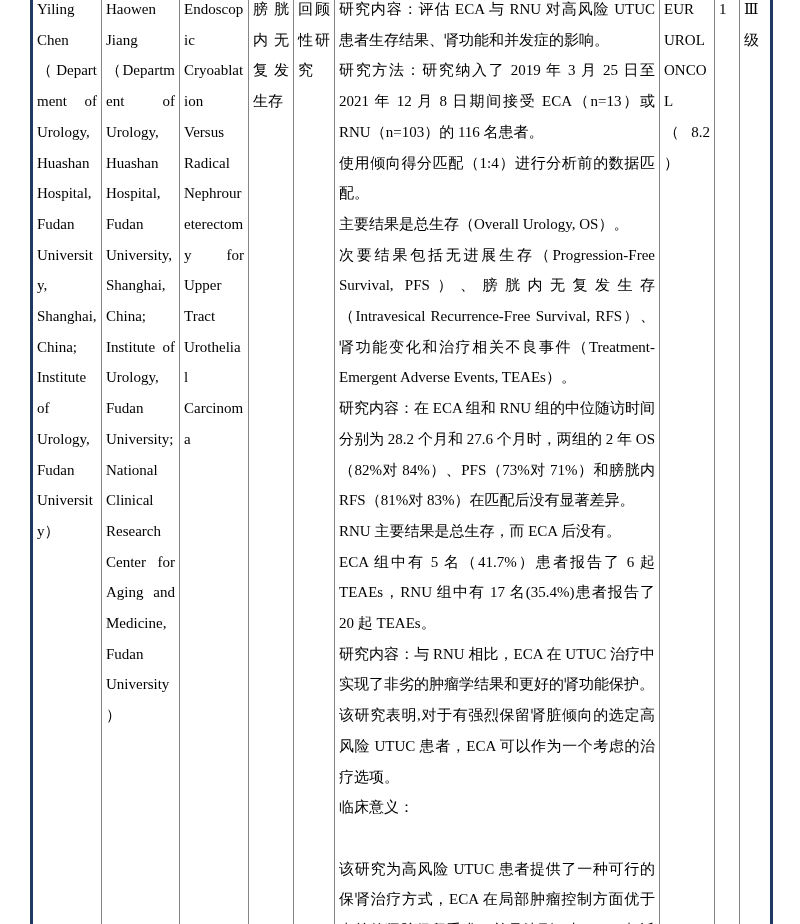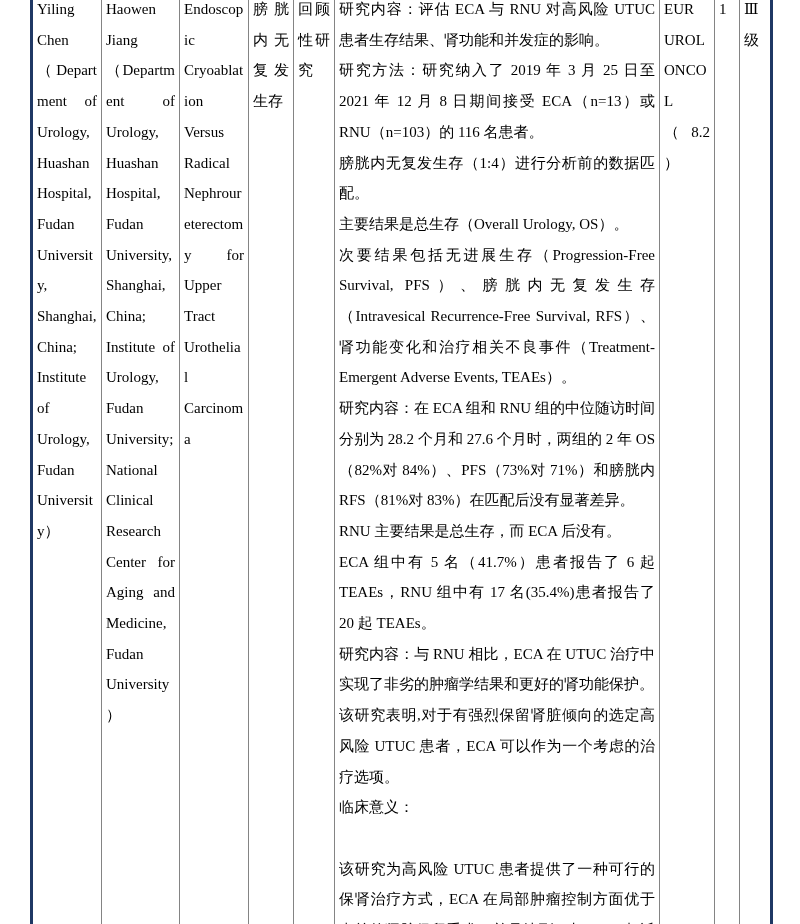--- a/index.html
+++ b/index.html
@@ -69,21 +69,21 @@
       <td class="cjk-narrow">
         <span>膀胱内无复发生存</span>
       </td>
       <td class="cjk-narrow">
         <span>回顾性研究</span>
       </td>
       <td>
         <div>
               <p><b>研究内容：</b>评估 ECA 与 RNU 对高风险 UTUC 患者生存结果、肾功能和并发症的影响。</p>
               <p><b>研究方法：</b>研究纳入了 2019 年 3 月 25 日至 2021 年 12 月 8 日期间接受 ECA（n=13）或 RNU（n=103）的 116 名患者。</p>
-              <p>膀胱内无复发生存（1:4）进行分析前的数据匹配。</p>
+              <p>使用倾向得分匹配（1:4）进行分析前的数据匹配。</p>
               <p>主要结果是总生存（Overall Urology, OS）。</p>
               <p>次要结果包括无进展生存（Progression-Free Survival, PFS）、膀胱内无复发生存（Intravesical Recurrence-Free Survival, RFS）、肾功能变化和治疗相关不良事件（Treatment-Emergent Adverse Events, TEAEs）。</p>
               <p><b>研究内容：</b>在 ECA 组和 RNU 组的中位随访时间分别为 28.2 个月和 27.6 个月时，两组的 2 年 OS（82%对 84%）、PFS（73%对 71%）和膀胱内 RFS（81%对 83%）在匹配后没有显著差异。</p>
               <p>RNU 主要结果是总生存，而 ECA 后没有。</p>
               <p>ECA 组中有 5 名（41.7%）患者报告了 6 起 TEAEs，RNU 组中有 17 名(35.4%)患者报告了 20 起 TEAEs。</p>
               <p><b>研究内容：</b>与 RNU 相比，ECA 在 UTUC 治疗中实现了非劣的肿瘤学结果和更好的肾功能保护。</p>
               <p>该研究表明,对于有强烈保留肾脏倾向的选定高风险 UTUC 患者，ECA 可以作为一个考虑的治疗选项。</p>
               <p>临床意义：</p>
               <p>&nbsp;</p>
               <p>该研究为高风险 UTUC 患者提供了一种可行的保肾治疗方式，ECA 在局部肿瘤控制方面优于当前的肾脏保留手术，并且达到了与 RNU 相近的治疗效应。</p>

